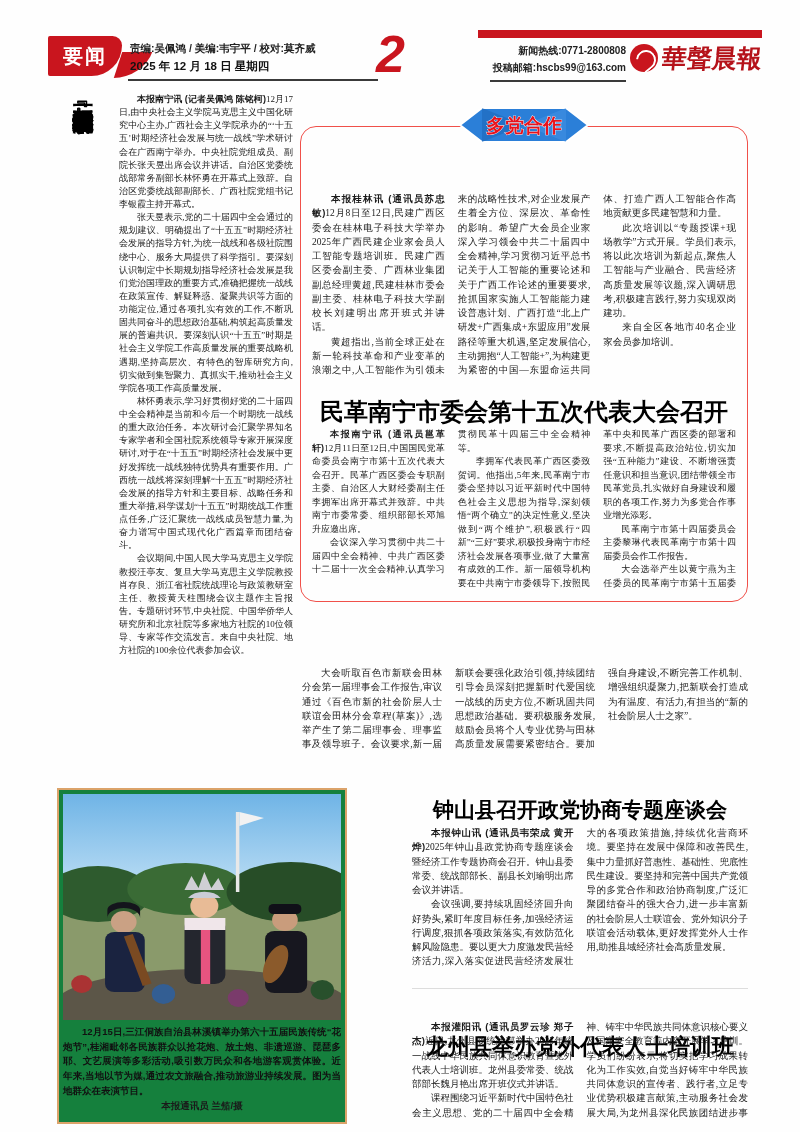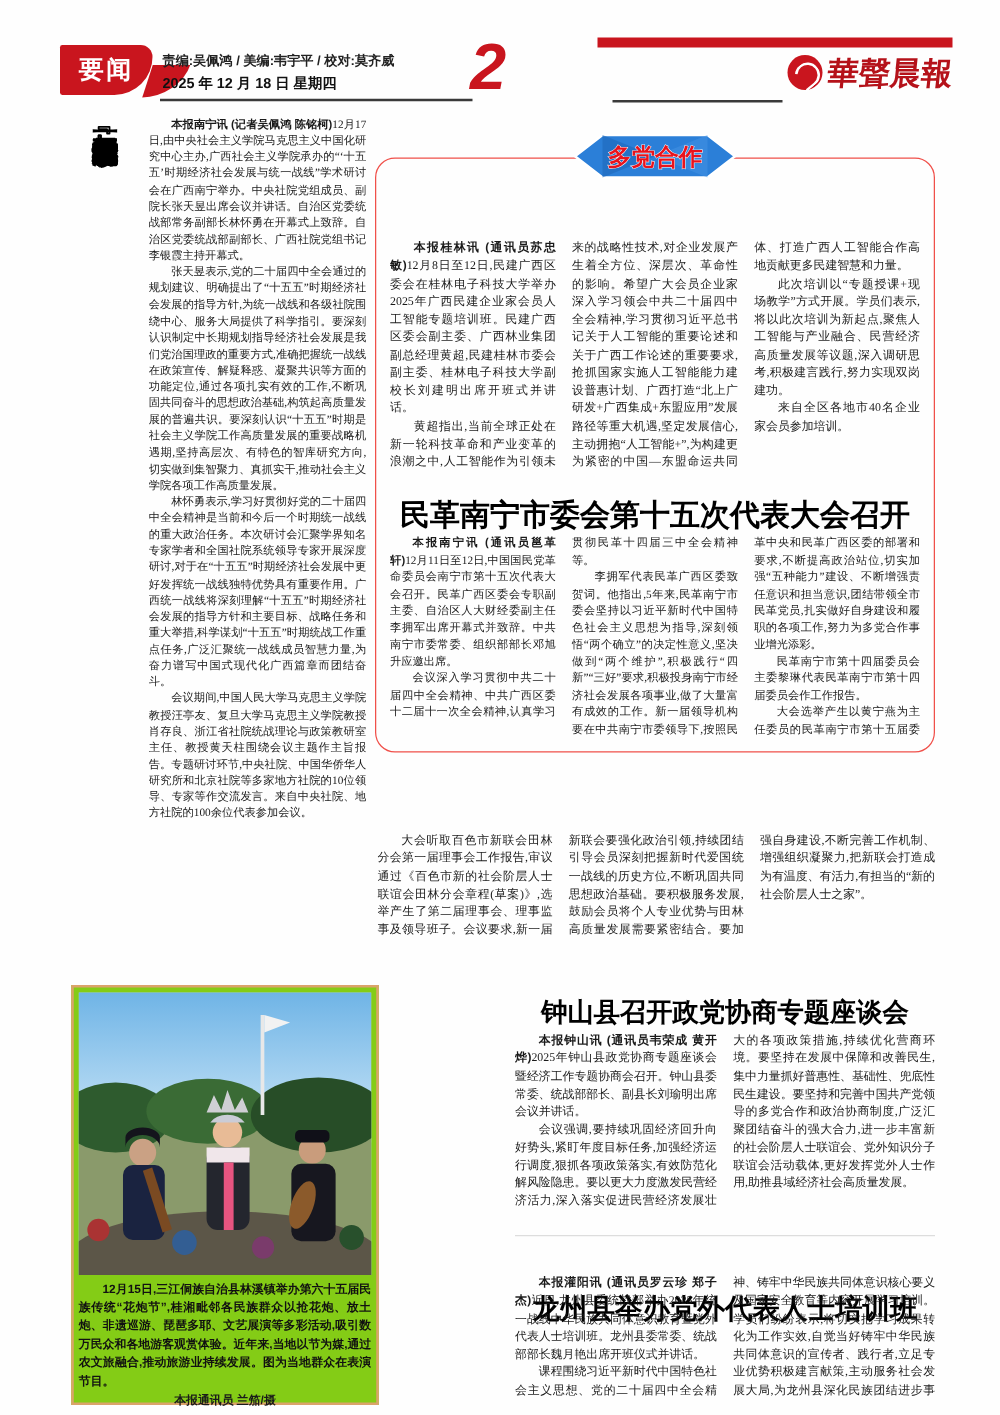--- a/index.html
+++ b/index.html
@@ -41,22 +41,22 @@
     font-family:"Liberation Sans",sans-serif; font-weight:900; font-size:21px;
     line-height:66px; color:#000; overflow:hidden;
   }
   .lead-body {
     position:absolute; left:119px; top:93px; width:174px; height:694px; overflow:hidden;
     font-size:9px; line-height:1.46; text-align:justify;
   }
   .para { margin:0; text-indent:2em; }
   .byline { font-family:"Liberation Sans",sans-serif; }
   
-  .photo-box { position:absolute; left:57px; top:788px; width:246px; height:336px;
-    border:2px solid #dba36a; background:#84cc16; box-sizing:border-box; padding:4px; }
+  .photo-box { position:absolute; left:57px; top:788px; width:290px; height:336px;
+    border:2px solid #dba36a; background:#15803d; box-sizing:border-box; padding:4px; }
   .photo-frame { width:100%; height:226px; display:block; background:#9cc7e8; }
   .photo-caption { margin-top:5px; font-size:9.5px; font-weight:bold; line-height:1.55;
     text-align:justify; text-indent:2em; font-family:"Liberation Sans",sans-serif; color:#111; }
   .photo-credit { text-align:center; font-size:9.5px; font-weight:bold; font-family:"Liberation Sans",sans-serif; margin-top:1px; }
   
   .multiparty-box { position:absolute; left:300px; top:126px; width:448px; height:476px;
     border:1.5px solid #f0504a; border-radius:16px; box-sizing:border-box; }
   .multiparty-badge { position:absolute; left:454px; top:103px; width:140px; height:44px; z-index:3; }
   .art-title { position:absolute; text-align:center; font-family:"Liberation Sans",sans-serif; font-weight:900; color:#000; }
   .t1 { left:306px; top:152px; width:436px; font-size:29px; color:#d6111d; letter-spacing:1px; }
@@ -79,20 +79,24 @@
 
 <div class="page">
 
   <div class="topbar-right"></div>
   <div class="section-badge">要闻</div>
   <div class="badge-tail"></div>
   <div class="editors-line">责编:吴佩鸿 / 美编:韦宇平 / 校对:莫齐威</div>
   <div class="date-line">2025 年 12 月 18 日  星期四</div>
   <div class="hd-rule rule-left"></div>
   <div class="page-number">2</div>
+  <div class="contact-block">
+    <div>新闻热线:0771-2800808</div>
+    <div>投稿邮箱:hscbs99@163.com</div>
+  </div>
   <div class="hd-rule rule-right"></div>
   <div class="masthead">
     <div class="masthead-emblem"></div>
     <div class="masthead-title">華聲晨報</div>
   </div>
 
   <div class="vtitle">『十五五』时期经济社会发展与统一战线』学术研讨会在南宁举办</div>
   <div class="lead-body">
     <p class="para"><b class="byline">本报南宁讯 (记者吴佩鸿 陈铭柯)</b><span>12月17日,由中央社会主义学院马克思主义中国化研究中心主办,广西社会主义学院承办的“‘十五五’时期经济社会发展与统一战线”学术研讨会在广西南宁举办。中央社院党组成员、副院长张天昱出席会议并讲话。自治区党委统战部常务副部长林怀勇在开幕式上致辞。自治区党委统战部副部长、广西社院党组书记李银霞主持开幕式。</span></p>
     <p class="para">张天昱表示,党的二十届四中全会通过的规划建议、明确提出了“十五五”时期经济社会发展的指导方针,为统一战线和各级社院围绕中心、服务大局提供了科学指引。要深刻认识制定中长期规划指导经济社会发展是我们党治国理政的重要方式,准确把握统一战线在政策宣传、解疑释惑、凝聚共识等方面的功能定位,通过各项扎实有效的工作,不断巩固共同奋斗的思想政治基础,构筑起高质量发展的普遍共识。要深刻认识“十五五”时期是社会主义学院工作高质量发展的重要战略机遇期,坚持高层次、有特色的智库研究方向,切实做到集智聚力、真抓实干,推动社会主义学院各项工作高质量发展。</p>

